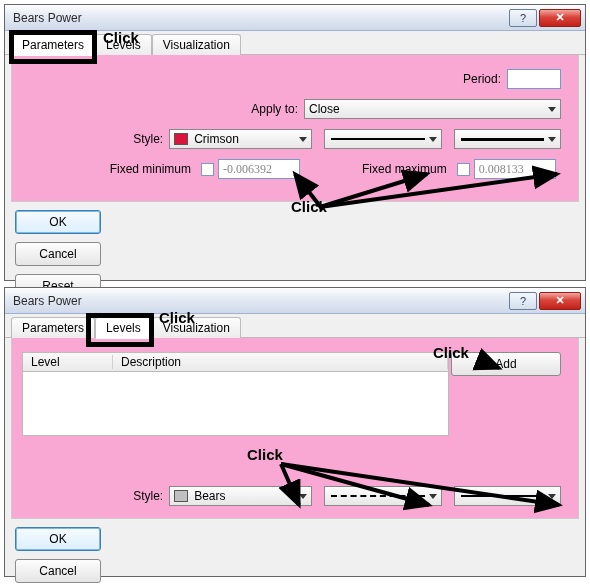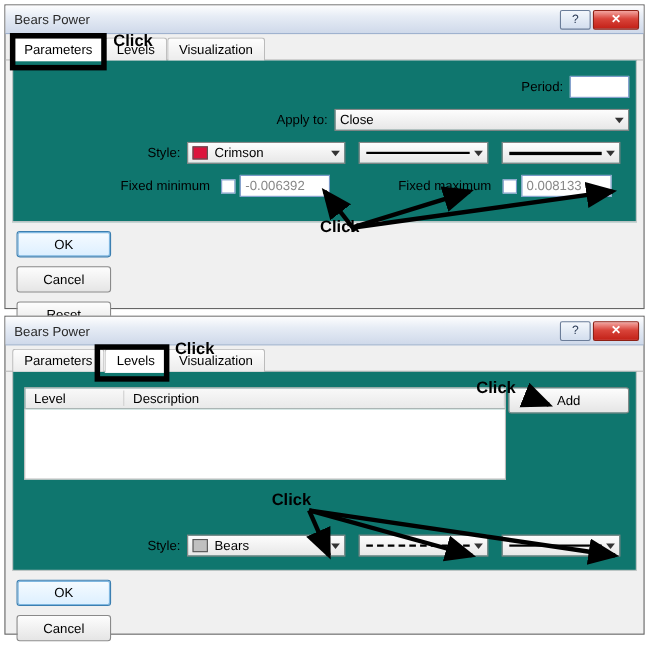--- a/index.html
+++ b/index.html
@@ -69,40 +69,40 @@
     top: 1px;
     cursor: pointer;
   }
   .tab.active {
     background: #fff;
     border-bottom: 1px solid #fff;
     top: 1px;
     z-index: 2;
   }
   .panel {
-    background: #0f766e;
+    background: #f9a8d4;
     border: 1px solid #ccc;
     margin: 0 6px;
     border-top: none;
-    padding: 14px 6px 12px 10px;
+    padding: 14px 17px 12px 10px;
   }
   .row {
     display: flex;
     align-items: center;
     margin-bottom: 10px;
   }
   .lbl {
     text-align: right;
     padding-right: 6px;
   }
   input[type=text].field {
     height: 20px;
     border: 1px solid #7a9ac9;
     padding: 1px 4px;
-    font-family: Liberation Sans, sans-serif;
+    font-family: Liberation Serif, serif;
     font-size: 12px;
     background: #fff;
   }
   input.sel {
     background: #3399ff;
     color: #fff;
   }
   .combo {
     display: flex;
     align-items: center;

